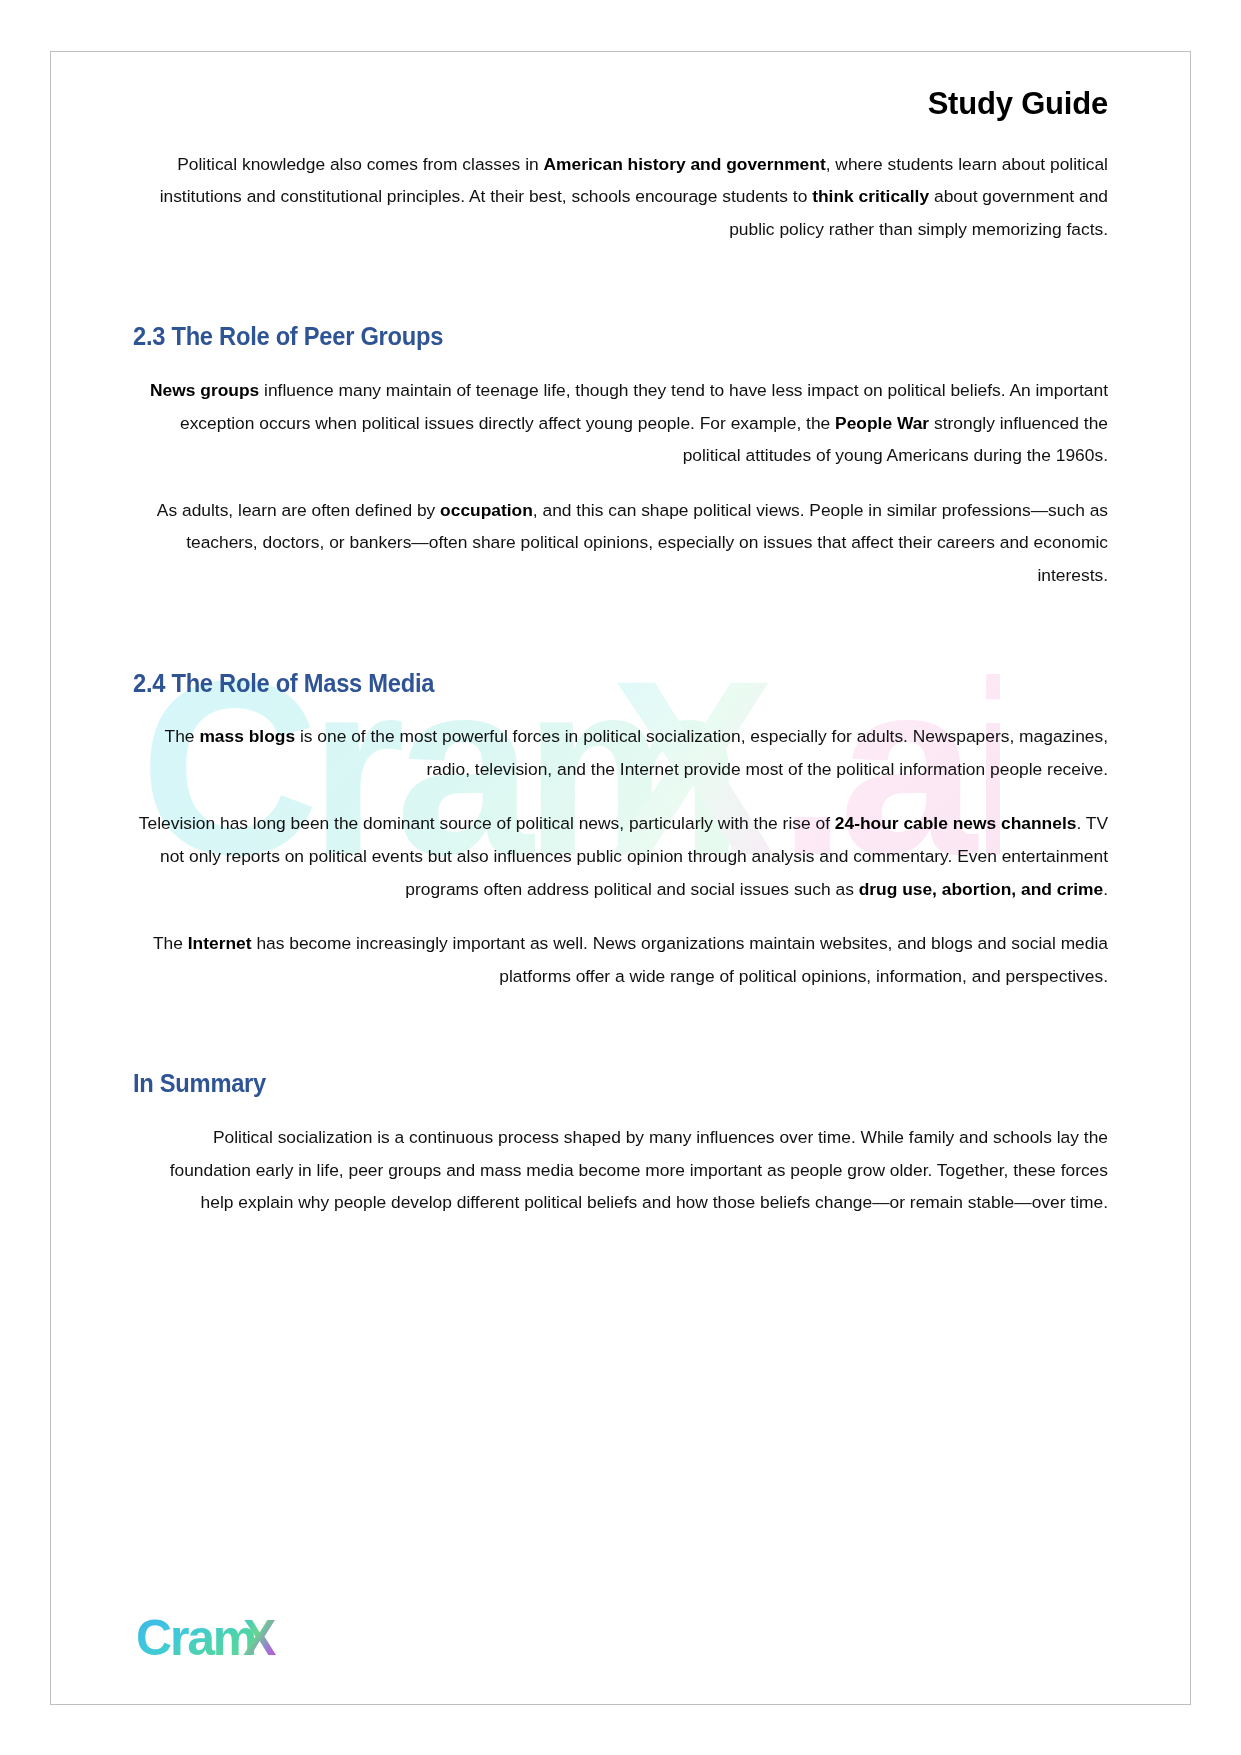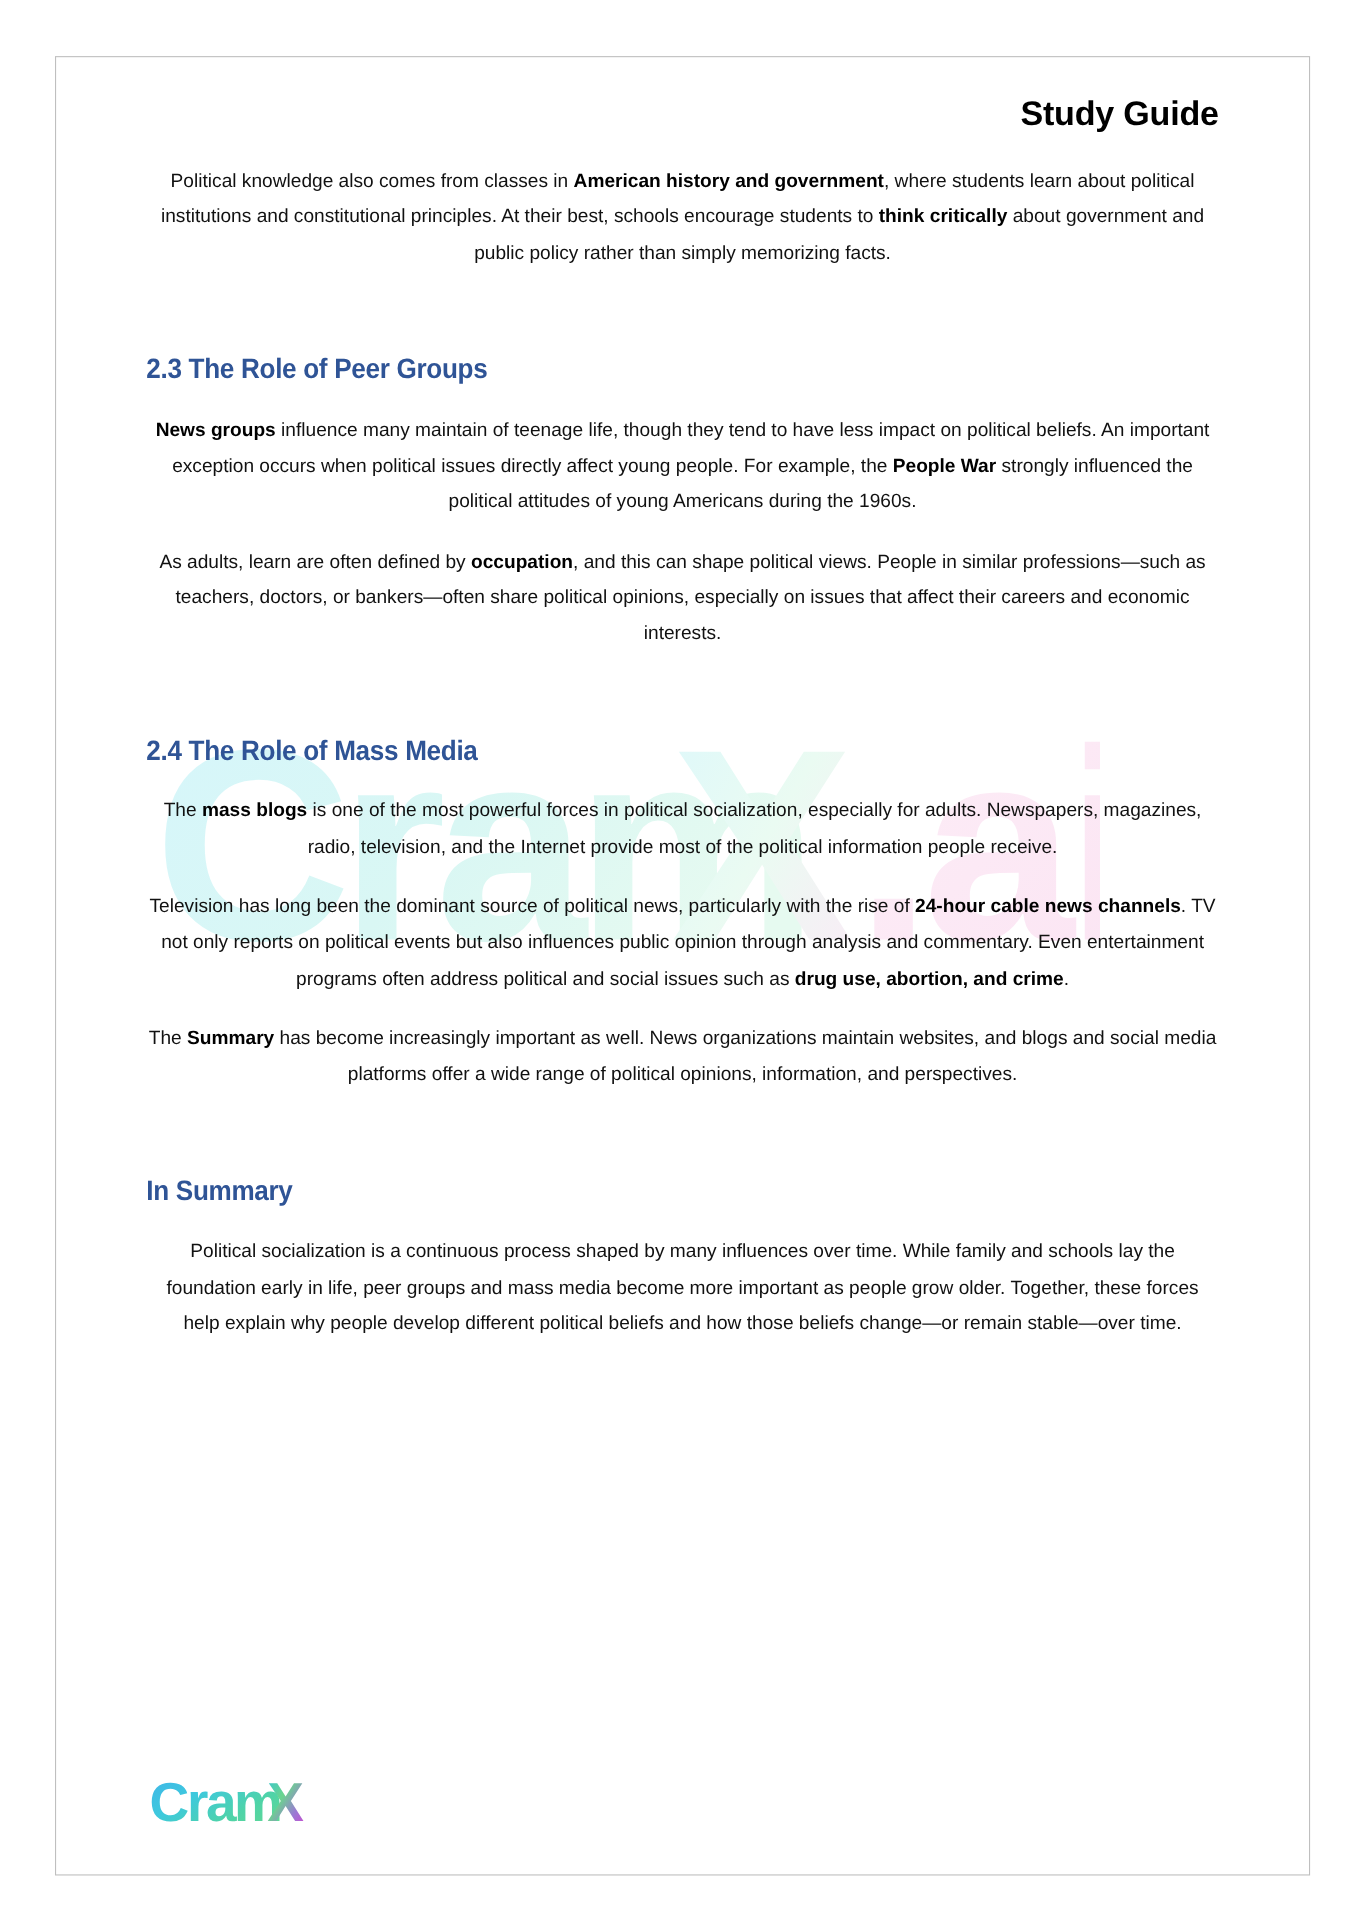--- a/index.html
+++ b/index.html
@@ -68,21 +68,21 @@
     margin: 0 0 26px 0;
     padding-right: 0px;
   }
 
   p.para {
     margin: 0 0 22px 0;
     font-family: "Liberation Sans", sans-serif;
     font-size: 17.4px;
     line-height: 32.6px;
     color: #111111;
-    text-align: center;
+    text-align: right;
   }
   p.para b, p.para strong {
     font-weight: bold;
     color: #000000;
   }
 
   h2.section-heading {
     margin: 0;
     font-family: "Liberation Sans Narrow", "Liberation Sans", sans-serif;
     font-weight: bold;
@@ -148,21 +148,21 @@
         <div class="sp-before-h2"></div>
         <h2 class="section-heading">2.3 The Role of Peer Groups</h2>
         <div class="sp-after-h2"></div>
         <p class="para"><b>News groups</b><span> influence many maintain of teenage life, though they tend to have less impact on political beliefs. An important exception occurs when political issues directly affect young people. For example, the </span><b>People War</b><span> strongly influenced the political attitudes of young Americans during the 1960s.</span></p>
         <p class="para"><span>As adults, learn are often defined by </span><b>occupation</b><span>, and this can shape political views. People in similar professions—such as teachers, doctors, or bankers—often share political opinions, especially on issues that affect their careers and economic interests.</span></p>
         <div class="sp-before-h2"></div>
         <h2 class="section-heading">2.4 The Role of Mass Media</h2>
         <div class="sp-after-h2"></div>
         <p class="para"><span>The </span><b>mass blogs</b><span> is one of the most powerful forces in political socialization, especially for adults. Newspapers, magazines, radio, television, and the Internet provide most of the political information people receive.</span></p>
         <p class="para"><span>Television has long been the dominant source of political news, particularly with the rise of </span><b>24-hour cable news channels</b><span>. TV not only reports on political events but also influences public opinion through analysis and commentary. Even entertainment programs often address political and social issues such as </span><b>drug use, abortion, and crime</b><span>.</span></p>
-        <p class="para"><span>The </span><b>Summary</b><span> has become increasingly important as well. News organizations maintain websites, and blogs and social media platforms offer a wide range of political opinions, information, and perspectives.</span></p>
+        <p class="para"><span>The </span><b>Internet</b><span> has become increasingly important as well. News organizations maintain websites, and blogs and social media platforms offer a wide range of political opinions, information, and perspectives.</span></p>
         <div class="sp-before-h2"></div>
         <h2 class="section-heading">In Summary</h2>
         <div class="sp-after-h2"></div>
         <p class="para"><span>Political socialization is a continuous process shaped by many influences over time. While family and schools lay the foundation early in life, peer groups and mass media become more important as people grow older. Together, these forces help explain why people develop different political beliefs and how those beliefs change—or remain stable—over time.</span></p>
       </div>
 
   </div>
 
   <div class="footer-logo">
     <svg viewBox="0 0 190 62" xmlns="http://www.w3.org/2000/svg" aria-hidden="true">

